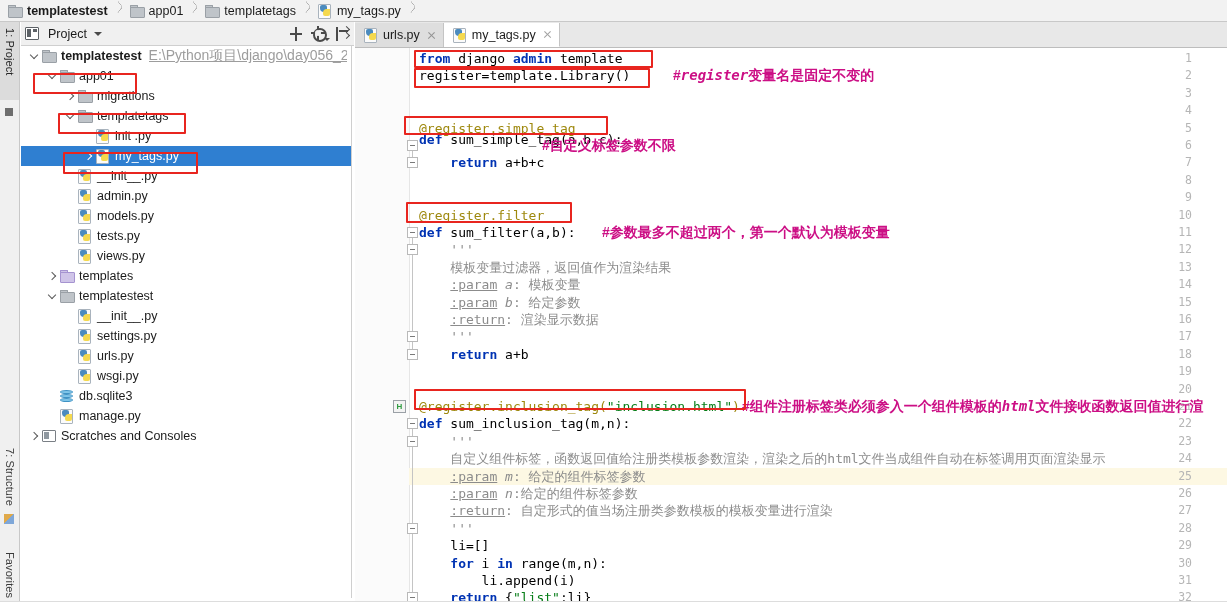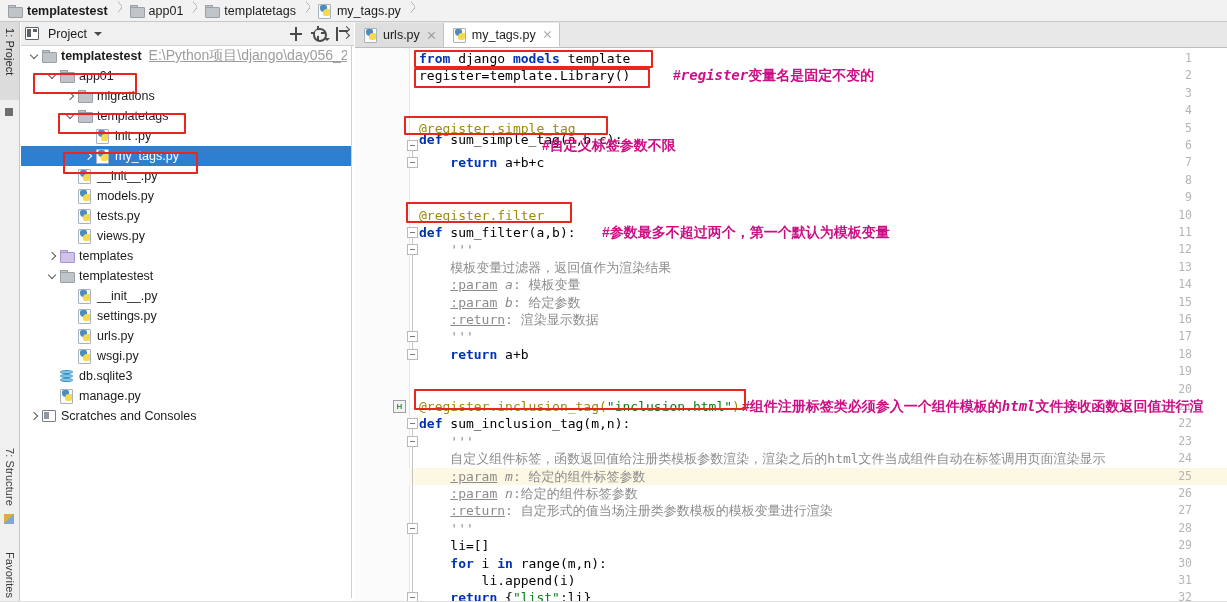--- a/index.html
+++ b/index.html
@@ -488,20 +488,30 @@
           <span class="lbl">__init__.py</span>
         </div>
         <div class="trow">
           <span class="spacer" style="width: 44px;"></span>
           <span class="arrow" style="visibility: hidden;"></span>
           <span class="ic ic-py">
             <span class="pg"></span>
             <span class="bl"></span>
             <span class="yl"></span>
           </span>
+          <span class="lbl">admin.py</span>
+        </div>
+        <div class="trow">
+          <span class="spacer" style="width: 44px;"></span>
+          <span class="arrow" style="visibility: hidden;"></span>
+          <span class="ic ic-py">
+            <span class="pg"></span>
+            <span class="bl"></span>
+            <span class="yl"></span>
+          </span>
           <span class="lbl">models.py</span>
         </div>
         <div class="trow">
           <span class="spacer" style="width: 44px;"></span>
           <span class="arrow" style="visibility: hidden;"></span>
           <span class="ic ic-py">
             <span class="pg"></span>
             <span class="bl"></span>
             <span class="yl"></span>
           </span>
@@ -629,21 +639,21 @@
             <span class="bl"></span>
             <span class="yl"></span>
           </span>
           <span>my_tags.py</span>
           <span class="x"></span>
         </div>
       </div>
     <div class="codearea" id="codearea">
       <div class="gutter"></div>
     <div class="lineno" style="top: 2px;">1</div>
-        <div class="codeline" style="top: 2px;"><span class="kw">from</span> django <span class="kw">models</span> template</div>
+        <div class="codeline" style="top: 2px;"><span class="kw">from</span> django <span class="kw">admin</span> template</div>
         <div class="lineno" style="top: 19.4px;">2</div>
         <div class="codeline" style="top: 19.4px;">register=template.Library()</div>
         <div class="lineno" style="top: 36.8px;">3</div>
         <div class="lineno" style="top: 54.2px;">4</div>
         <div class="lineno" style="top: 71.6px;">5</div>
         <div class="codeline" style="top: 71.6px;"><span class="dec">@register.simple_tag</span></div>
         <div class="lineno" style="top: 89px;">6</div>
         <div class="codeline" style="top: 83px;"><span class="kw">def</span> sum_simple_tag(a,b,c):</div>
         <div class="lineno" style="top: 106.4px;">7</div>
         <div class="codeline" style="top: 106.4px;">    <span class="kw">return</span> a+b+c</div>

